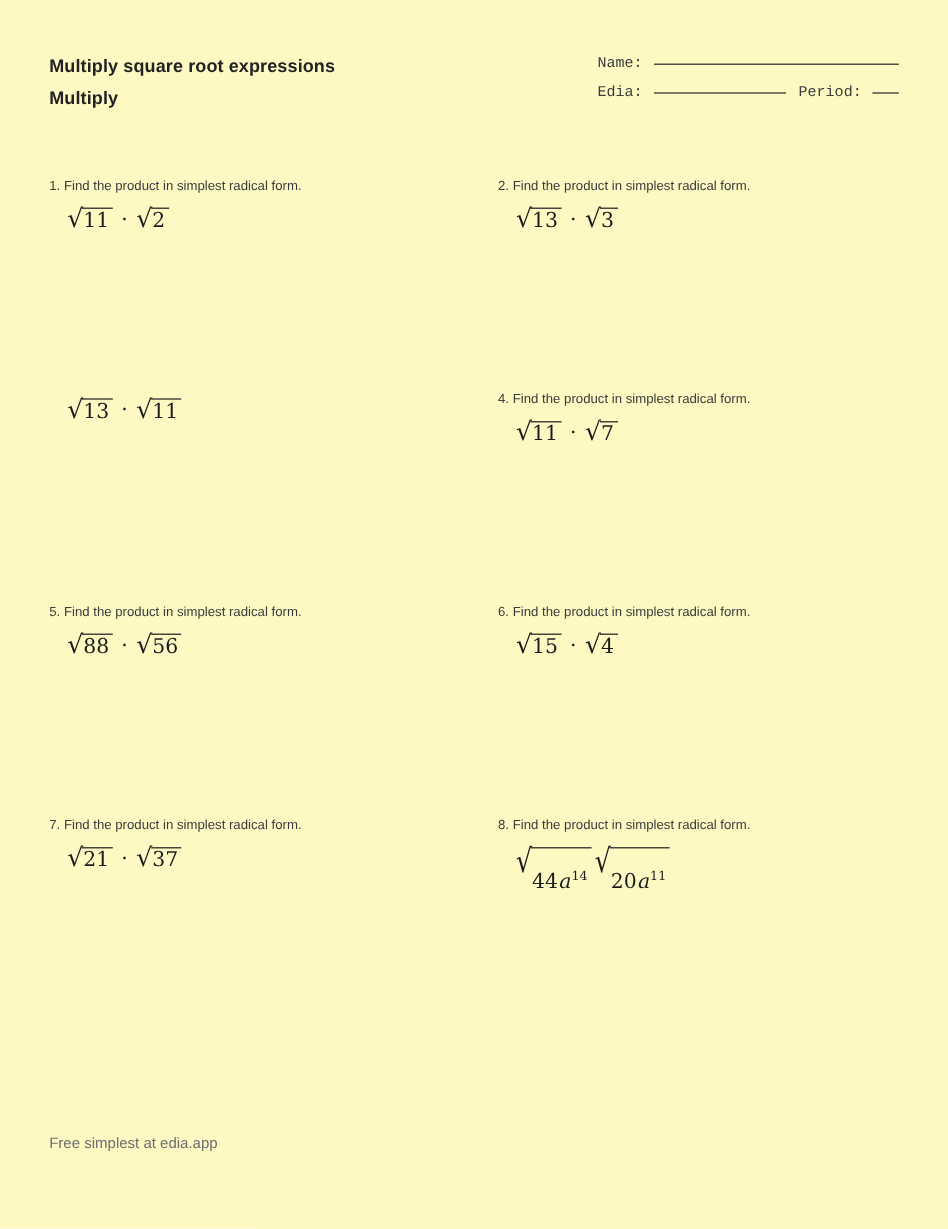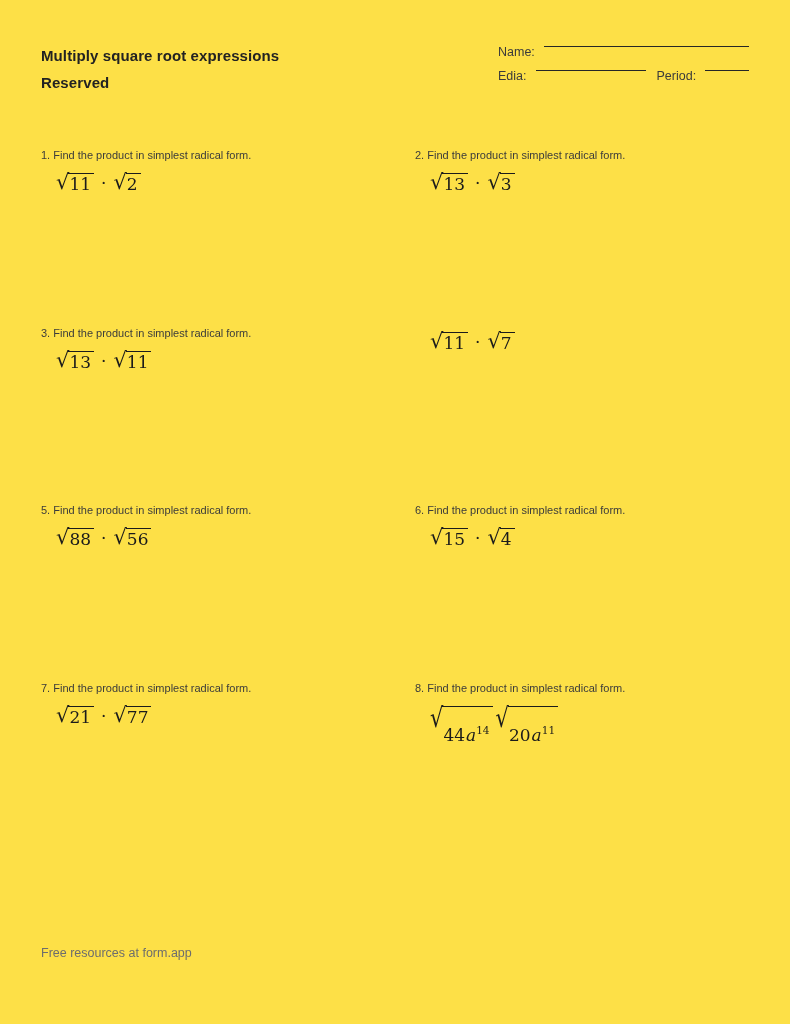--- a/index.html
+++ b/index.html
@@ -11,21 +11,21 @@
     width: 790px;
     height: 1024px;
     position: relative;
     overflow: hidden;
     font-family: "Liberation Sans", sans-serif;
     -webkit-font-smoothing: antialiased;
   }
   .page {
     position: absolute;
     inset: 0;
-    background: #fde047;
+    background: #fef9c3;
   }
 
   
   .title-block {
     position: absolute;
     left: 41px;
     top: 42px;
   }
   .title-line {
     font-size: 15px;
@@ -38,23 +38,24 @@
   .header-fields {
     position: absolute;
     left: 498px;
     top: 45px;
     width: 251px;
     font-size: 12.5px;
     color: #3b3b3b;
   }
   .field-row {
     display: flex;
-    align-items: flex-start;
+    align-items: center;
     height: 17px;
     margin-bottom: 7px;
+    font-family: Liberation Mono, monospace;
   }
   .field-label {
     white-space: nowrap;
     line-height: 15px;
   }
   .field-line {
     border-bottom: 1.5px solid #262626;
     height: 1px;
     margin-bottom: 1px;
   }
@@ -136,21 +137,21 @@
     color: #6d6d6d;
   }
 </style>
 </head>
 <body>
 
 <div class="page">
 
   <div class="title-block">
     <div class="title-line">Multiply square root expressions</div>
-    <div class="title-line">Reserved</div>
+    <div class="title-line">Multiply</div>
   </div>
 
   <div class="header-fields">
     <div class="field-row">
       <span class="field-label">Name:</span>
       <span class="field-line name-line"></span>
     </div>
     <div class="field-row">
       <span class="field-label">Edia:</span>
       <span class="field-line date-line"></span>
@@ -191,38 +192,38 @@
           </span>
           <span class="op">·</span>
           <span class="sqrt">
             <span class="surd">√</span>
             <span class="radicand">3</span>
           </span>
         </div>
     </div>
 
     <div class="problem">
-      <div class="prompt">
-        <span>3.</span>
-        <span>Find the product in simplest radical form.</span>
-      </div>
       <div class="math">
           <span class="sqrt">
             <span class="surd">√</span>
             <span class="radicand">13</span>
           </span>
           <span class="op">·</span>
           <span class="sqrt">
             <span class="surd">√</span>
             <span class="radicand">11</span>
           </span>
         </div>
     </div>
 
     <div class="problem">
+      <div class="prompt">
+        <span>4.</span>
+        <span>Find the product in simplest radical form.</span>
+      </div>
       <div class="math">
           <span class="sqrt">
             <span class="surd">√</span>
             <span class="radicand">11</span>
           </span>
           <span class="op">·</span>
           <span class="sqrt">
             <span class="surd">√</span>
             <span class="radicand">7</span>
           </span>
@@ -271,21 +272,21 @@
         <span>Find the product in simplest radical form.</span>
       </div>
       <div class="math">
           <span class="sqrt">
             <span class="surd">√</span>
             <span class="radicand">21</span>
           </span>
           <span class="op">·</span>
           <span class="sqrt">
             <span class="surd">√</span>
-            <span class="radicand">77</span>
+            <span class="radicand">37</span>
           </span>
         </div>
     </div>
 
     <div class="problem">
       <div class="prompt">
         <span>8.</span>
         <span>Find the product in simplest radical form.</span>
       </div>
       <div class="math">
@@ -296,16 +297,16 @@
           <span class="sqrt tall">
             <span class="surd">√</span>
             <span class="radicand">20<i>a</i><sup>11</sup></span>
           </span>
         </div>
     </div>
 
   </div>
 
   <div class="footer">
-    <div>Free resources at form.app</div>
+    <div>Free simplest at edia.app</div>
   </div>
 
 </div>
 
 </body></html>

